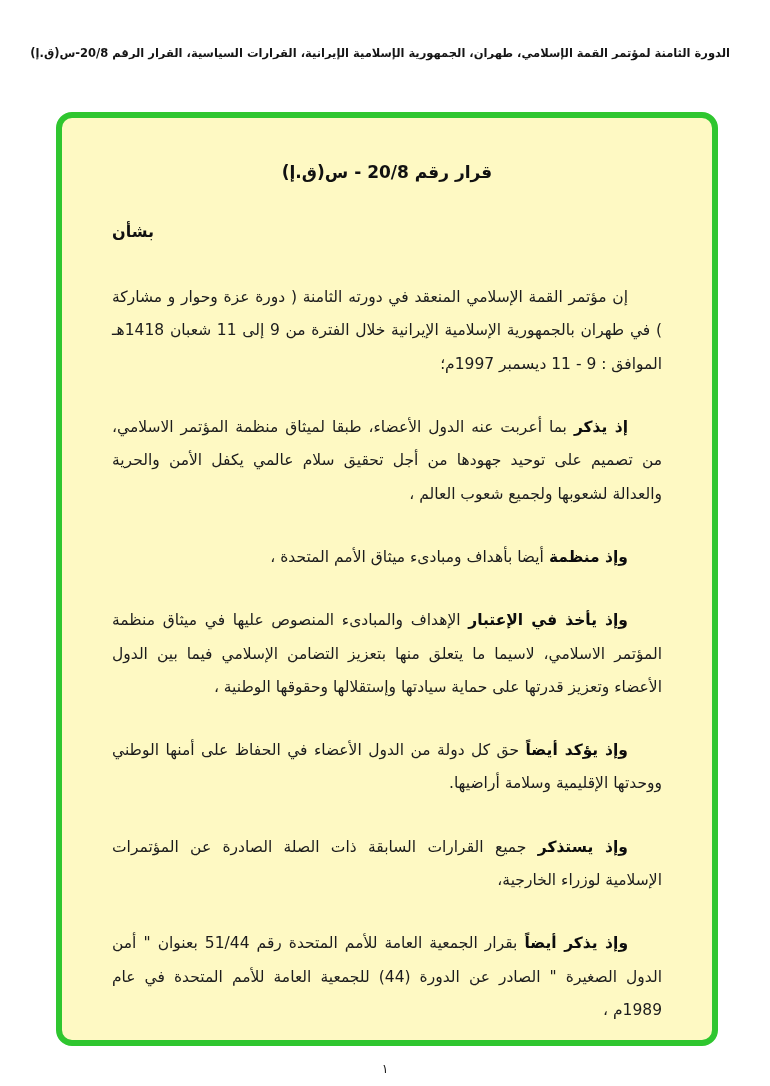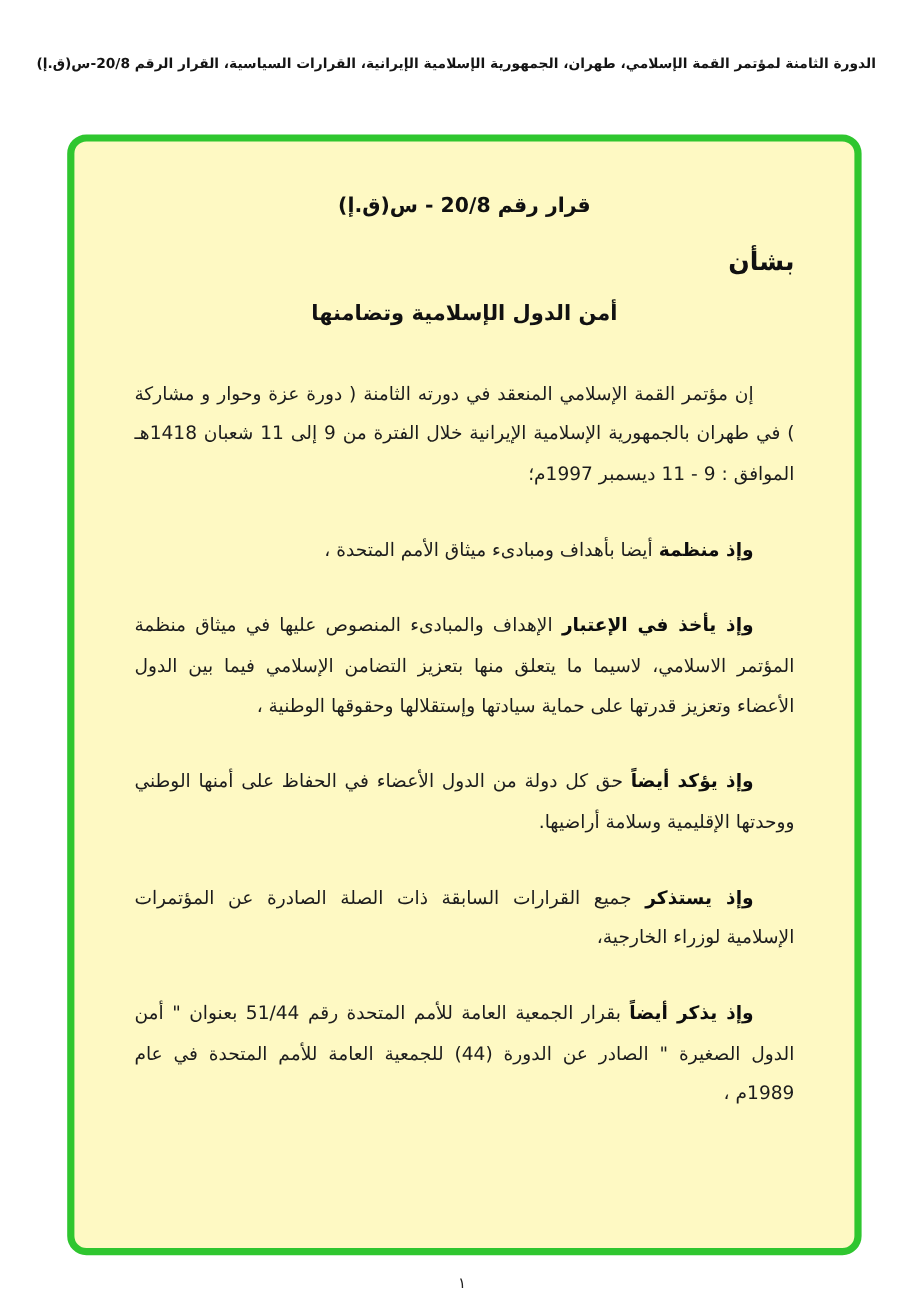--- a/index.html
+++ b/index.html
@@ -60,25 +60,25 @@
 
   .title {
     text-align: center;
     font-size: 17px;
     font-weight: bold;
     letter-spacing: 1px;
     color: #111;
   }
 
   .subject-label {
-    text-align: right;
-    font-size: 21px;
+    text-align: left;
+    font-size: 16px;
     font-weight: bold;
     letter-spacing: 5px;
-    margin-top: 24px;
+    margin-top: 40px;
     color: #111;
   }
 
   .subject {
     text-align: center;
     font-size: 17.5px;
     font-weight: bold;
     letter-spacing: 1px;
     margin-top: 22px;
     color: #111;
@@ -115,27 +115,30 @@
     <div class="header-line1">الدورة الثامنة لمؤتمر القمة الإسلامي، طهران، الجمهورية الإسلامية الإيرانية، القرارات السياسية، القرار الرقم 20/8-س(ق.إ)</div>
   </header>
 
   <div class="green-frame">
     <div class="doc-body" dir="rtl">
 
       <h1 class="title">قرار رقم 20/8 - س(ق.إ)</h1>
 
       <div class="subject-label">بشأن</div>
 
-      <h2 class="subject">أمن الدول الإسلامية وتضامنها</h2>
 
       <p class="para first">
         <span class="lead"></span>
         <span>إن مؤتمر القمة الإسلامي المنعقد في دورته الثامنة ( دورة عزة وحوار و مشاركة ) في طهران بالجمهورية الإسلامية الإيرانية خلال الفترة من 9 إلى 11 شعبان 1418هـ الموافق : 9 - 11 ديسمبر 1997م؛</span>
       </p>
 
+      <p class="para">
+        <span class="lead">إذ يذكر</span>
+        <span>بما أعربت عنه الدول الأعضاء، طبقا لميثاق منظمة المؤتمر الاسلامي، من تصميم على توحيد جهودها من أجل تحقيق سلام عالمي يكفل الأمن والحرية والعدالة لشعوبها ولجميع شعوب العالم ،</span>
+      </p>
 
       <p class="para">
         <span class="lead">وإذ منظمة</span>
         <span>أيضا بأهداف ومبادىء ميثاق الأمم المتحدة ،</span>
       </p>
 
       <p class="para">
         <span class="lead">وإذ يأخذ في الإعتبار</span>
         <span>الإهداف والمبادىء المنصوص عليها في ميثاق منظمة المؤتمر الاسلامي، لاسيما ما يتعلق منها بتعزيز التضامن الإسلامي فيما بين الدول الأعضاء وتعزيز قدرتها على حماية سيادتها وإستقلالها وحقوقها الوطنية ،</span>
       </p>

